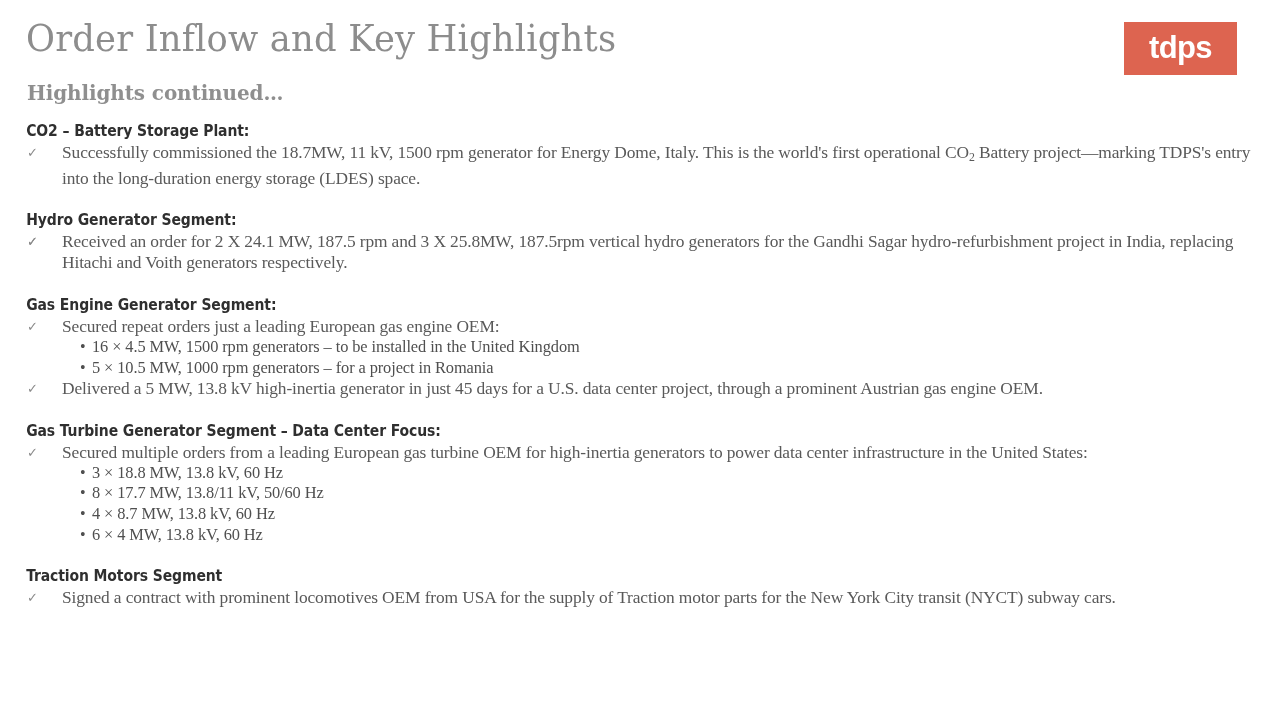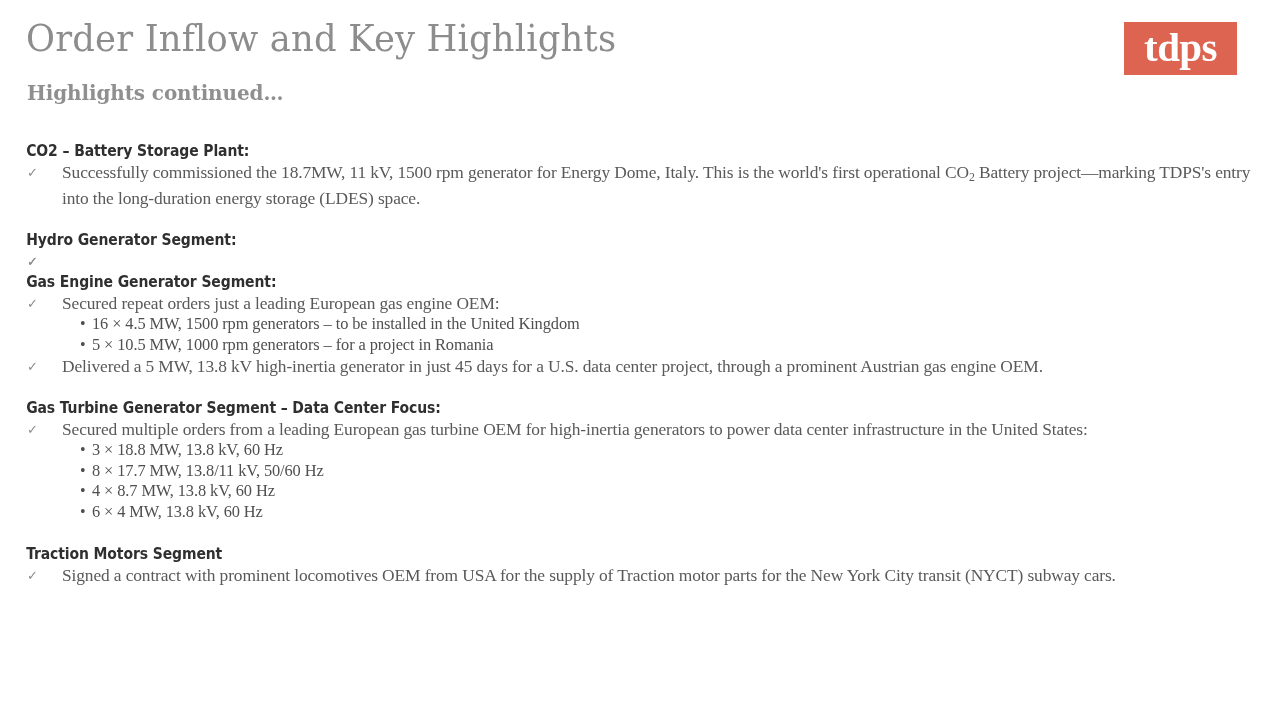--- a/index.html
+++ b/index.html
@@ -51,22 +51,22 @@
     top: 22px;
     width: 113px;
     height: 53px;
     background: #dd6450;
     display: flex;
     align-items: center;
     justify-content: center;
   }
   #logo .logo-word {
     position: relative;
-    font-family: Liberation Serif, serif;
-    font-size: 41px;
+    font-family: Liberation Sans, sans-serif;
+    font-size: 31px;
     font-weight: 700;
     color: #ffffff;
     letter-spacing: -0.6px;
     line-height: 1;
     transform: translateY(-1px);
     text-align: right;
   }
   #logo .logo-reg {
     position: absolute;
     top: -2px;
@@ -75,21 +75,21 @@
     font-size: 9px;
     font-weight: 700;
     color: #ffffff;
     line-height: 1;
   }
 
   
   #content {
     position: absolute;
     left: 0;
-    top: 141px;
+    top: 121px;
     width: 1277px;
   }
   .section { position: relative; }
 
   .section-heading {
     font-family: "DejaVu Sans Condensed", "DejaVu Sans", "Liberation Sans", sans-serif;
     font-size: 16px;
     font-weight: 700;
     color: #2f2f2f;
     margin: 0 0 2px 0;
@@ -165,21 +165,21 @@
 
   <div id="content">
       <div class="section">
         <div class="section-heading">CO2 – Battery Storage Plant:</div>
         <p class="bullet"><span class="check">✓</span><span>Successfully commissioned the 18.7MW, 11 kV, 1500 rpm generator for Energy Dome, Italy. This is the world's first operational CO<sub>2</sub> Battery project—marking TDPS's entry into the long-duration energy storage (LDES) space.</span></p>
       </div>
       <div class="gap-sec"></div>
       <div class="section">
         <div class="section-heading">Hydro Generator Segment:</div>
         <p class="bullet"><span class="check">✓</span></p>
-        <p class="bullet"><span class="check">✓</span></p>
+        <p class="bullet"><span class="check">✓</span><span>Received an order for 2 X  24.1 MW, 187.5 rpm and 3 X 25.8MW, 187.5rpm vertical hydro generators for the Gandhi Sagar hydro-refurbishment project in India, replacing Hitachi and Voith generators respectively.</span></p>
       </div>
       <div class="gap-sec"></div>
       <div class="section">
         <div class="section-heading">Gas Engine Generator Segment:</div>
         <p class="bullet"><span class="check">✓</span><span>Secured repeat orders just a leading European gas engine OEM:</span></p>
         <ul class="subbullets">
           <li class="subbullet"><span class="dot">•</span><span>16 × 4.5 MW, 1500 rpm generators – to be installed in the United Kingdom</span></li>
           <li class="subbullet"><span class="dot">•</span><span>5 × 10.5 MW, 1000 rpm generators – for a project in Romania</span></li>
         </ul>
         <p class="bullet"><span class="check">✓</span><span>Delivered a 5 MW, 13.8 kV high-inertia generator in just 45 days for a U.S. data center project, through a prominent Austrian gas engine OEM.</span></p>

